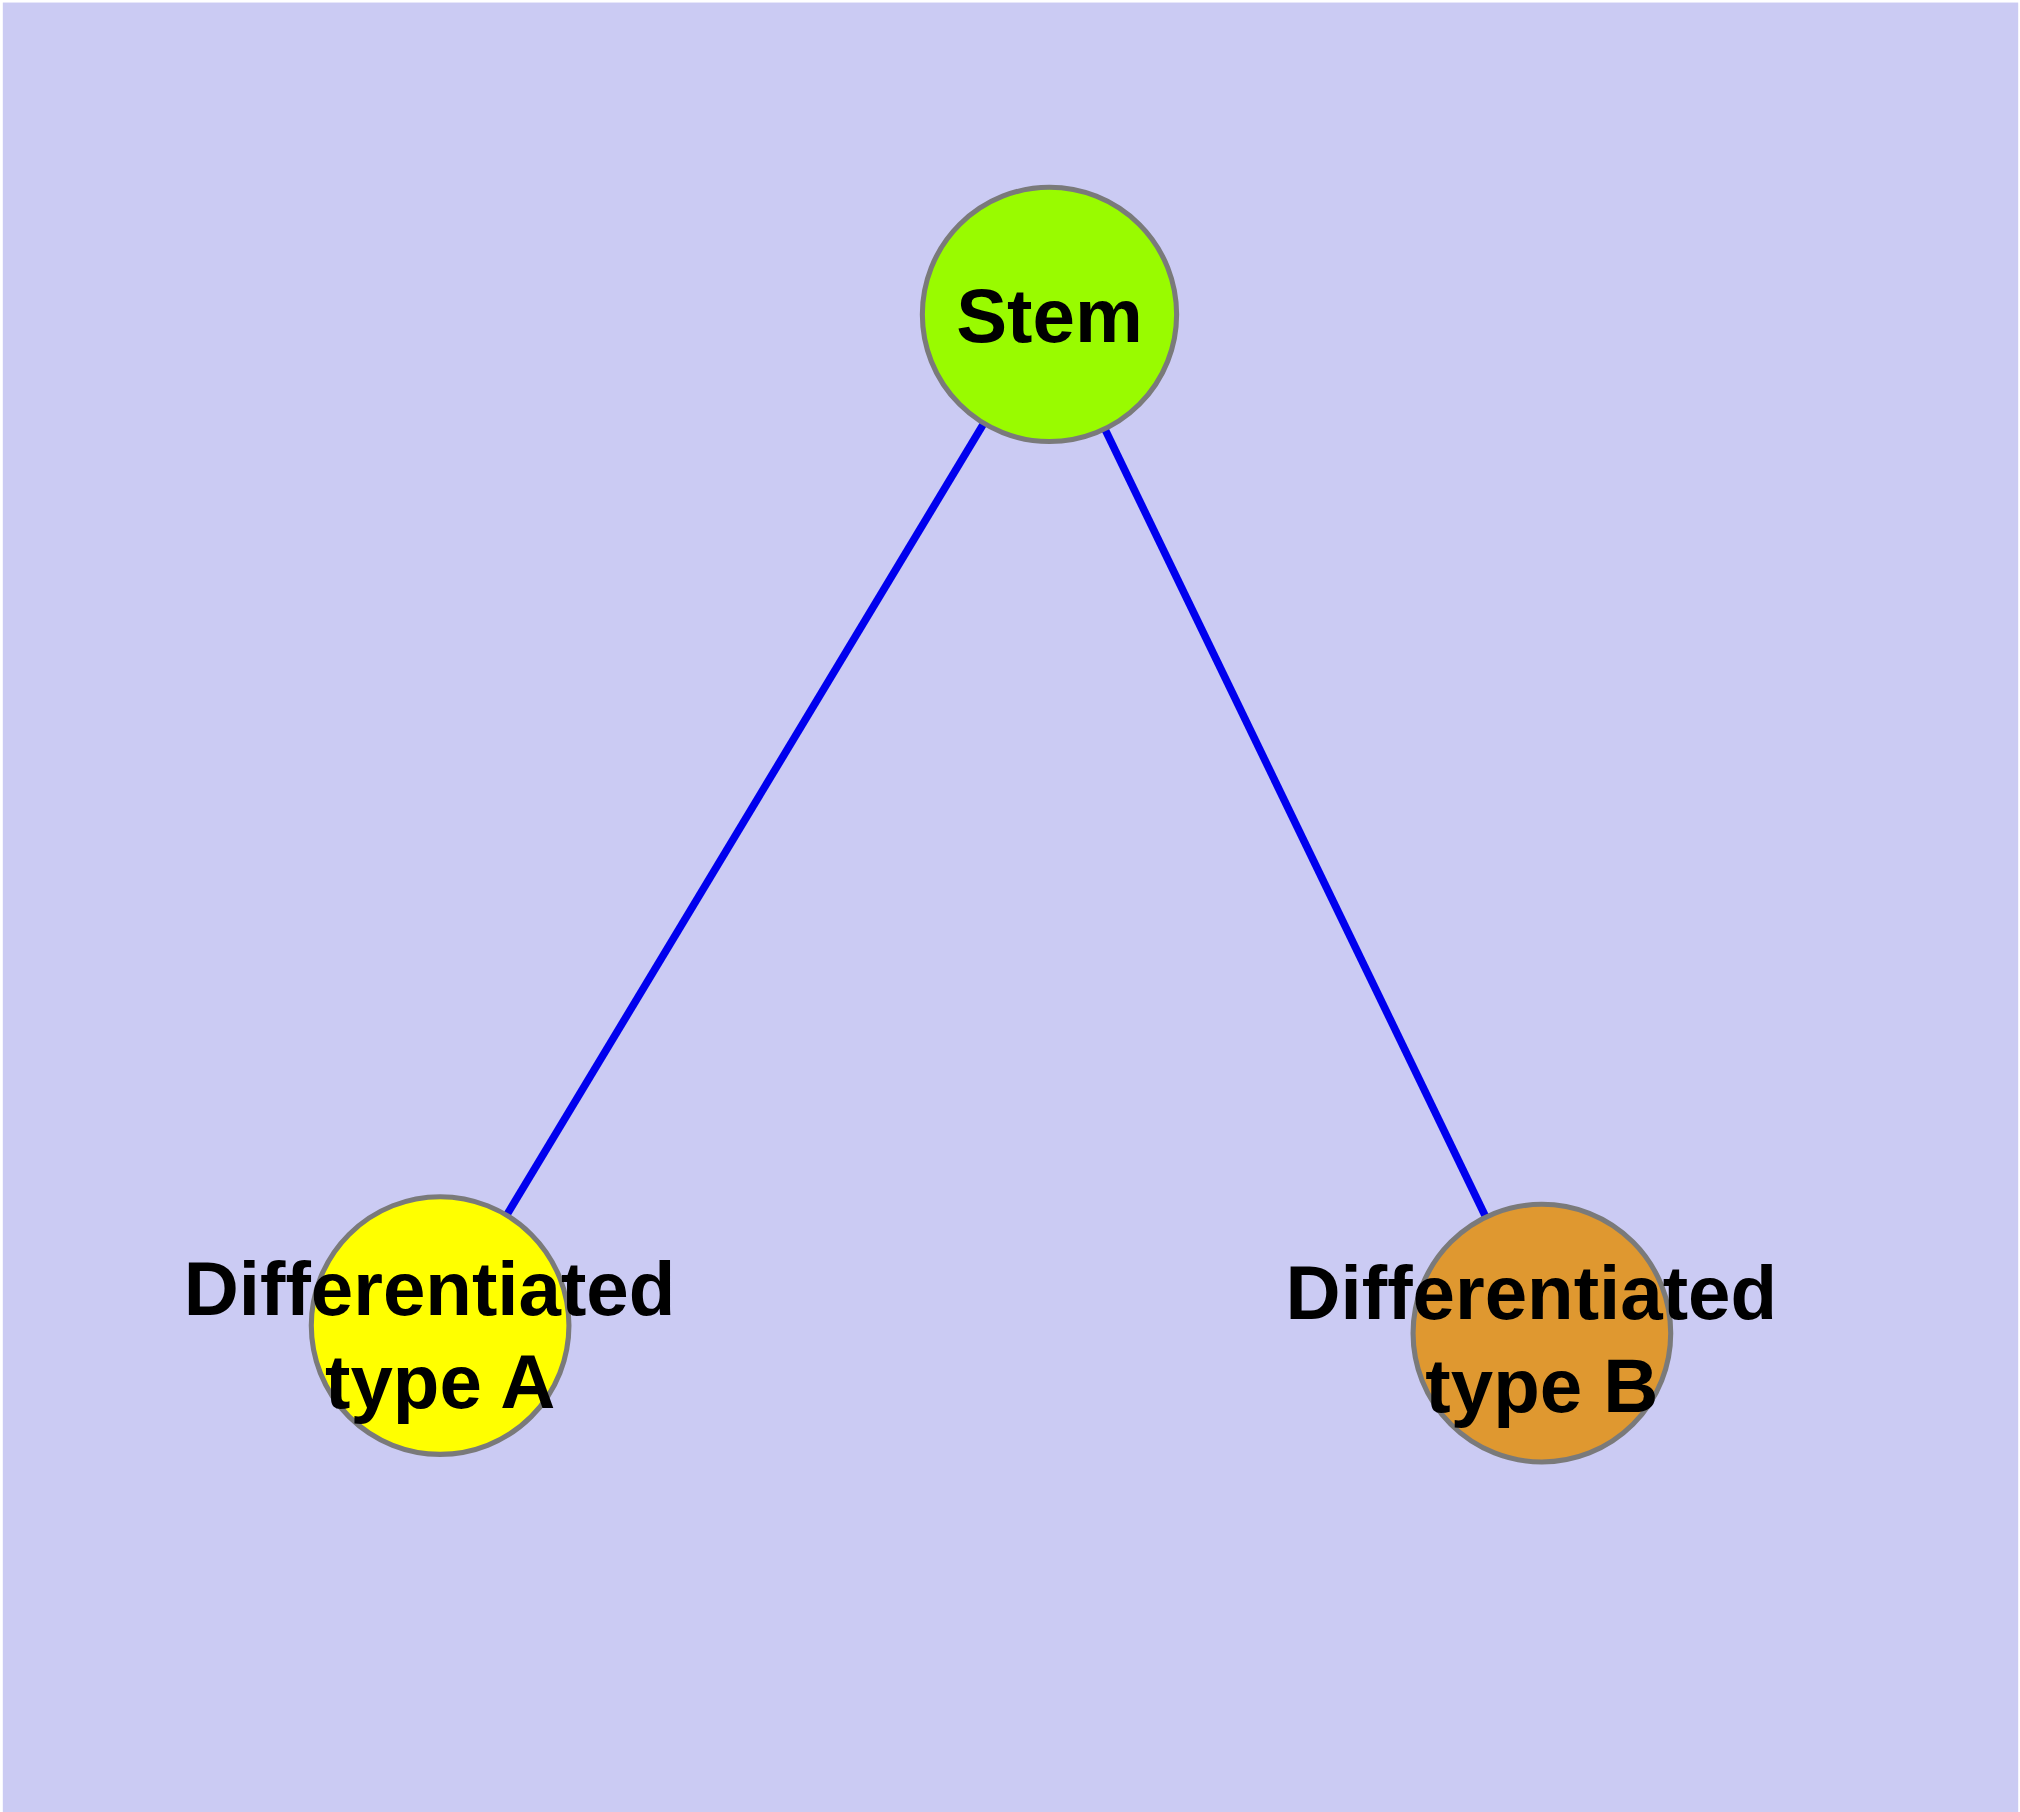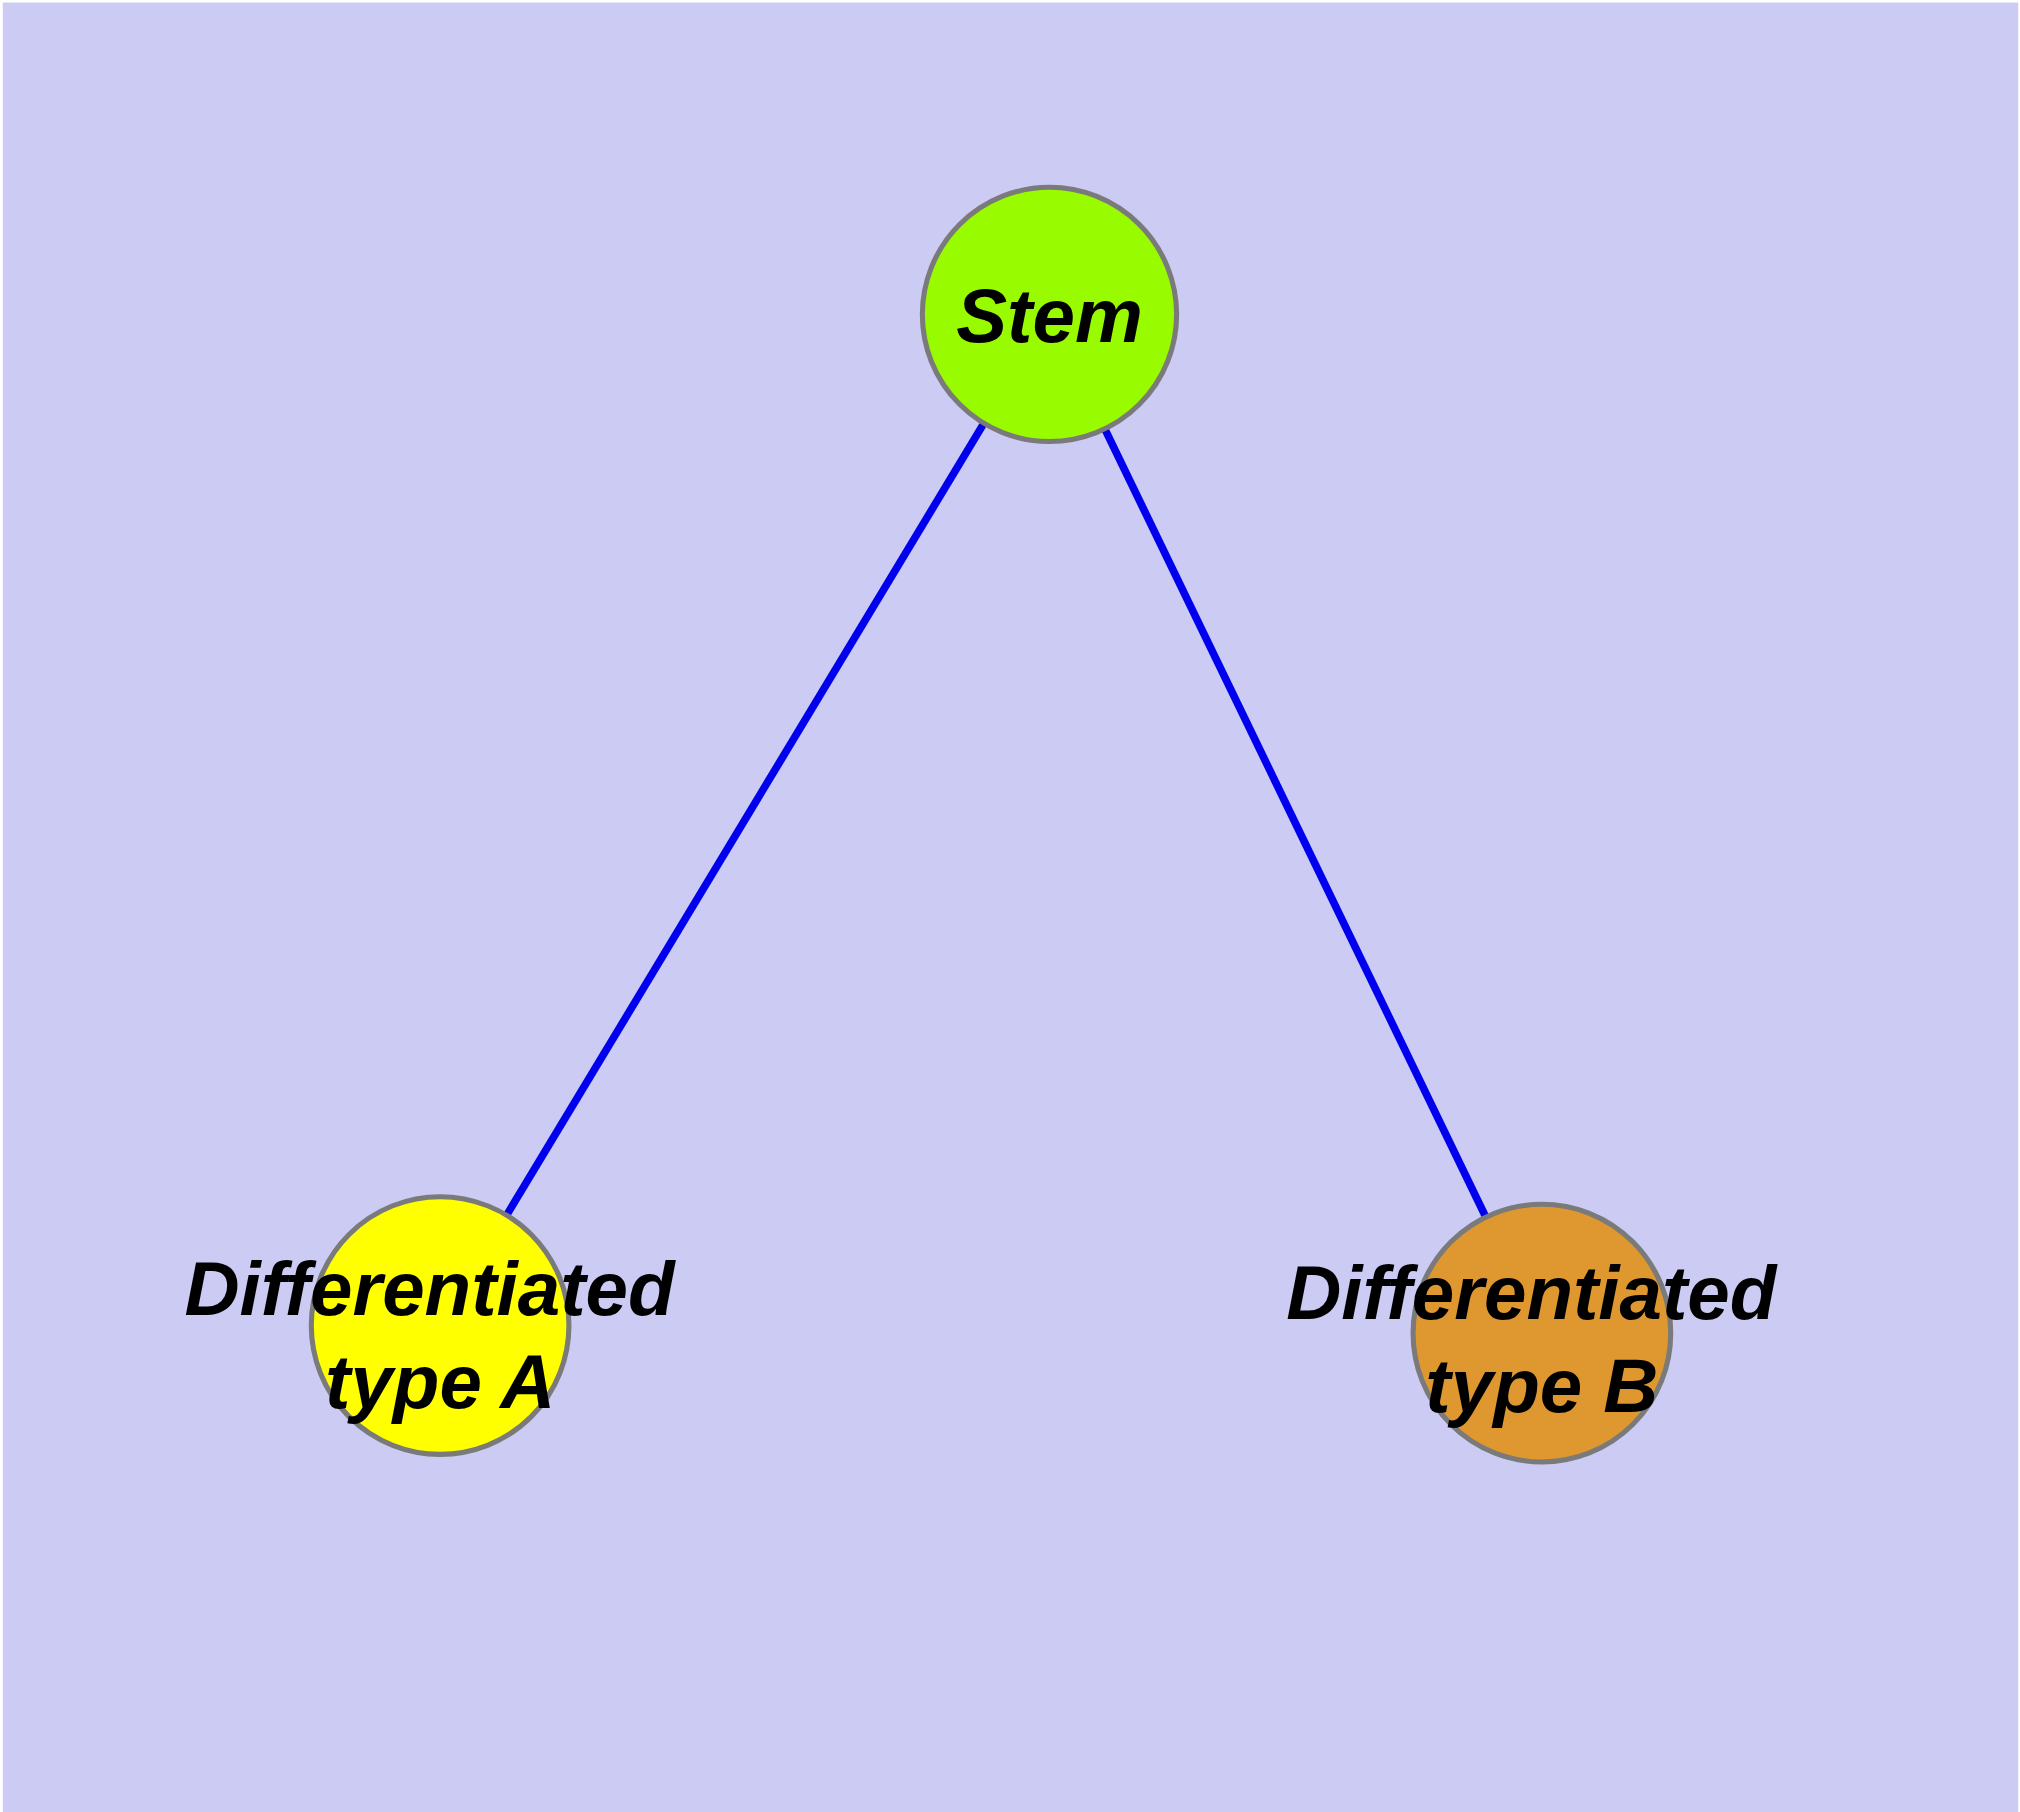--- a/index.html
+++ b/index.html
@@ -5,21 +5,20 @@
   html, body {
     margin: 0;
     padding: 0;
     background: #ffffff;
     font-family: "Liberation Sans", sans-serif;
   }
   .stage {
     width: 1818px;
     height: 1812px;
     position: relative;
-    font-style: italic;
   }
   svg { display: block; }
   text {
     font-family: "Liberation Sans", "DejaVu Sans", sans-serif;
     font-weight: bold;
   }
 </style>
 </head>
 <body>
 

